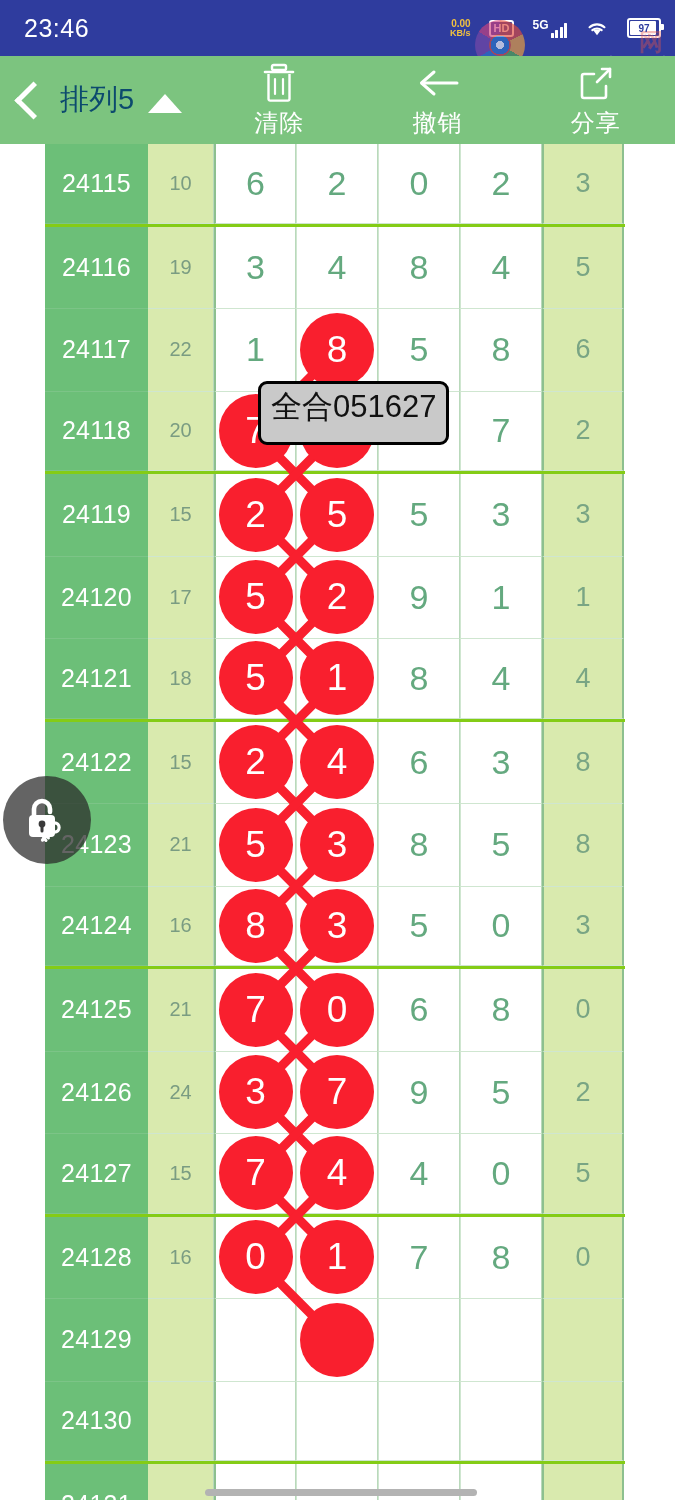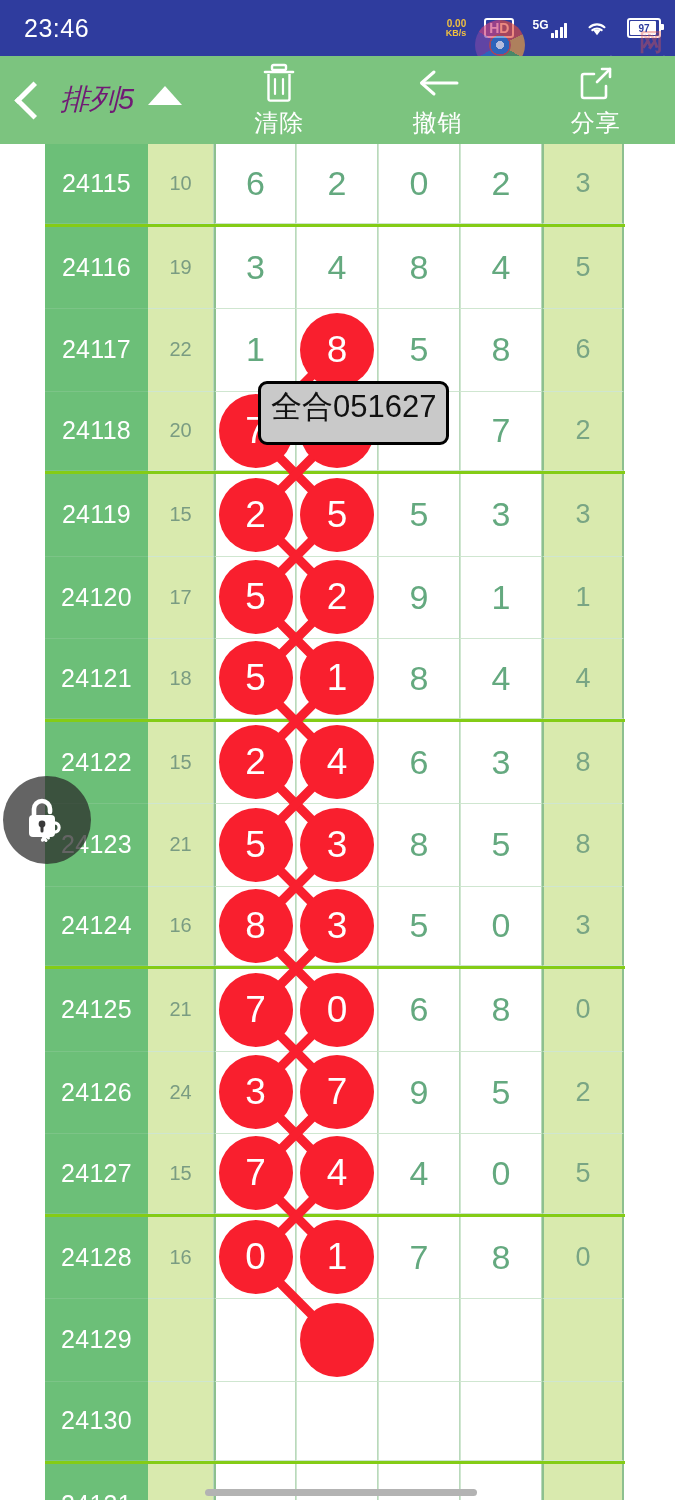--- a/index.html
+++ b/index.html
@@ -12,21 +12,21 @@
   .statusbar{
     position:absolute;left:0;top:0;width:675px;height:56px;
     background:#2f3c9e;color:#ffffff;display:flex;align-items:center;
     box-sizing:border-box;padding:0 14px 0 24px;
   }
   .status-time{font-size:25px;letter-spacing:.5px;font-weight:400;}
   .status-right{margin-left:auto;display:flex;align-items:center;gap:18px;}
   .netspeed{display:flex;flex-direction:column;align-items:flex-end;line-height:1;
             font-size:10px;color:#f0c040;font-weight:700;}
   .netspeed span:last-child{font-size:9px;}
-  .hd-badge{border:2px solid #ffffff;border-radius:3px;font-size:14px;font-weight:700;
+  .hd-badge{border:2px solid #ffffff;border-radius:3px;font-size:11px;font-weight:700;
             padding:1px 3px;line-height:1;color:#fff;}
   .g5{display:flex;align-items:flex-end;gap:2px;}
   .g5-label{font-size:12px;font-weight:700;line-height:1;margin-bottom:7px;}
   .bars{display:flex;align-items:flex-end;gap:1.5px;height:15px;}
   .bars i{display:block;width:3px;background:#ffffff;border-radius:.5px;}
   .bars i:nth-child(1){height:5px}.bars i:nth-child(2){height:8px}
   .bars i:nth-child(3){height:11px}.bars i:nth-child(4){height:15px}
   .batt{position:relative;width:30px;height:16px;border:2px solid #fff;border-radius:3px;
         display:flex;align-items:center;justify-content:center;}
   .batt::after{content:"";position:absolute;right:-5px;top:4px;width:3px;height:6px;
@@ -60,22 +60,22 @@
     background:radial-gradient(circle,#ffffff 0 25%, #2f79c9 26% 60%, #e14b3c 61% 100%);
   }
   
   .toolbar{
     position:absolute;left:0;top:56px;width:675px;height:88px;background:#7cc47f;
     display:flex;align-items:center;box-sizing:border-box;
   }
   .tb-back{width:60px;display:flex;align-items:center;justify-content:center;}
   .chev{width:22px;height:22px;border-left:5px solid #fff;border-bottom:5px solid #fff;
         transform:rotate(45deg);margin-left:6px;}
-  .tb-title{display:flex;gap:14px;color:#701a75;font-size:29px;
-            padding-right:4px;font-style:italic;}
+  .tb-title{display:flex;align-items:center;gap:14px;color:#0c4a6e;font-size:29px;
+            padding-right:4px;}
   .tri-up{width:0;height:0;border-left:17px solid transparent;border-right:17px solid transparent;
           border-bottom:19px solid #ffffff;margin-top:6px;}
   .tb-actions{display:flex;align-items:center;margin-left:14px;flex:1;justify-content:space-around;}
   .tb-btn{display:flex;flex-direction:column;align-items:center;justify-content:center;
           color:#fff;width:112px;gap:3px;}
   .tb-btn .lbl{font-size:24px;letter-spacing:1px;}
   .tb-ico{height:42px;display:flex;align-items:center;justify-content:center;}
   .tb-ico svg{display:block;}
   
   .table-wrap{

